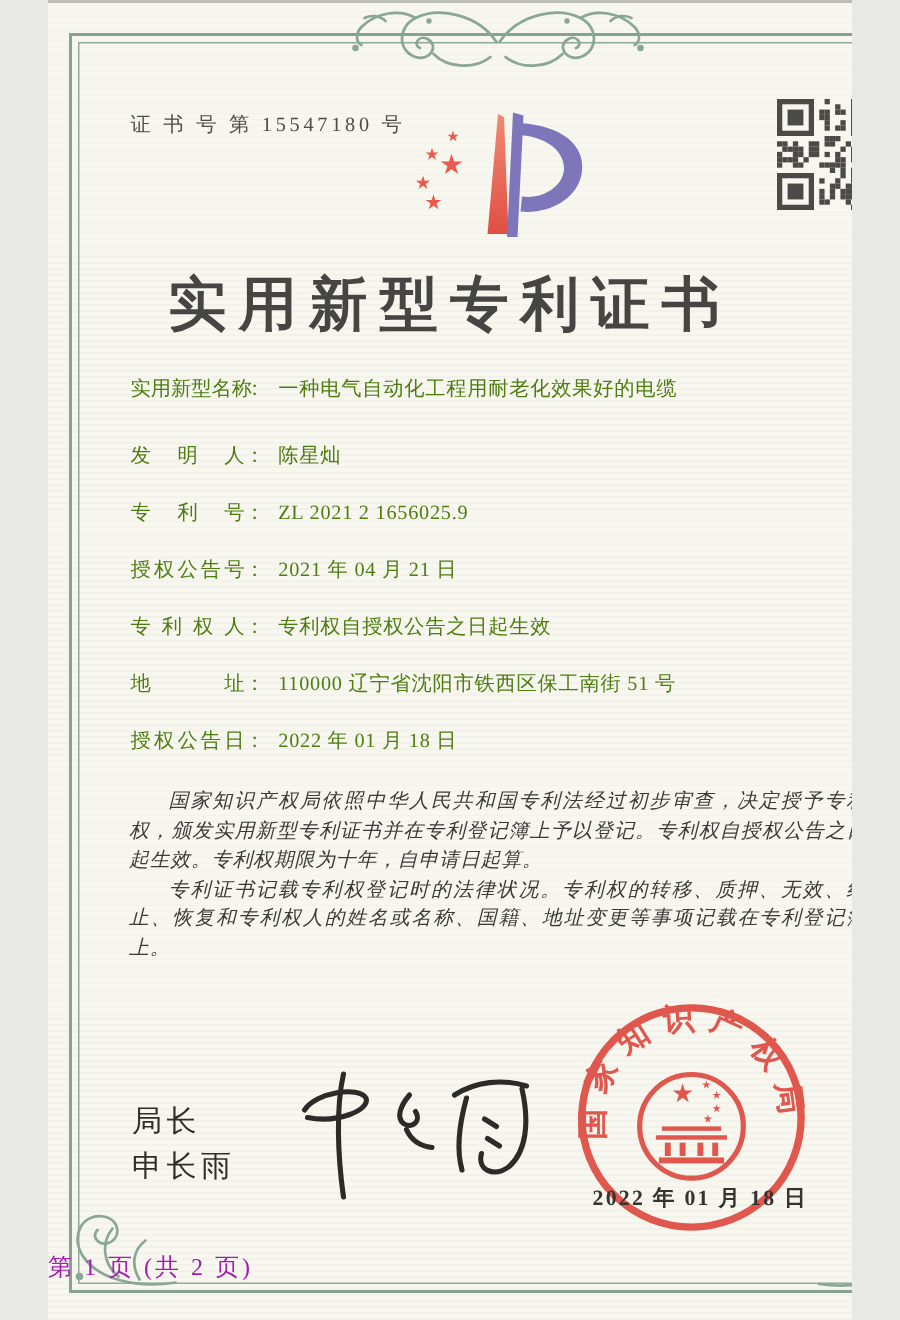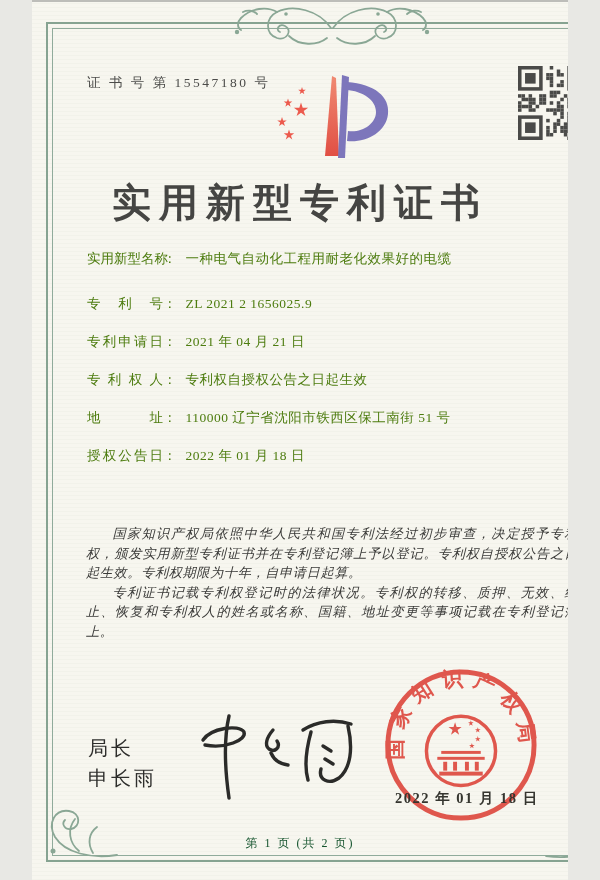--- a/index.html
+++ b/index.html
@@ -33,21 +33,21 @@
   .paras{
     position:absolute;left:54px;top:524px;width:492px;
     font-size:13.2px;line-height:19.6px;color:#3a3a38;font-style:italic;letter-spacing:0.6px;
     text-align:justify;
   }
   .paras p{margin:0;text-indent:2em;}
   .signer{position:absolute;left:56px;top:733px;font-size:20px;letter-spacing:3px;color:#2e2e2c;line-height:30px;}
   .signature{position:absolute;left:145px;top:708px;}
   .seal{position:absolute;left:350px;top:664px;opacity:0.92;}
   .seal-date{position:absolute;left:363px;top:789px;font-size:14.5px;letter-spacing:1.5px;color:#35352f;font-weight:600;}
-  .footer{position:absolute;left:0;top:835px;width:100%;text-align:center;font-size:12px;letter-spacing:2px;color:#14532d;}
+  .footer{position:absolute;left:0;top:835px;width:100%;text-align:left;font-size:16px;letter-spacing:2px;color:#a21caf;}
 </style>
 </head>
 <body>
 
 <div id="page">
 
   <div class="photo-edge-top"></div>
 
   <div class="frame-outer">
     <div class="frame-inner"></div>
@@ -258,24 +258,27 @@
     </g>
   </svg>
 
   <div class="title">实用新型专利证书</div>
 
   <div class="fields">
     <div class="frow first">
       <span class="flabel">实用新型名称</span><span class="fcolon">：</span><span class="fvalue">一种电气自动化工程用耐老化效果好的电缆</span>
     </div>
     <div class="frow">
+      <span class="flabel">发明人</span><span class="fcolon">：</span><span class="fvalue">陈星灿</span>
+    </div>
+    <div class="frow">
       <span class="flabel">专利号</span><span class="fcolon">：</span><span class="fvalue">ZL 2021 2 1656025.9</span>
     </div>
     <div class="frow">
-      <span class="flabel">专利申请日</span><span class="fcolon">：</span><span class="fvalue">2021 年 04 月 21 日</span>
+      <span class="flabel">授权公告号</span><span class="fcolon">：</span><span class="fvalue">2021 年 04 月 21 日</span>
     </div>
     <div class="frow">
       <span class="flabel">专利权人</span><span class="fcolon">：</span><span class="fvalue">专利权自授权公告之日起生效</span>
     </div>
     <div class="frow">
       <span class="flabel">地址</span><span class="fcolon">：</span><span class="fvalue">110000 辽宁省沈阳市铁西区保工南街 51 号</span>
     </div>
     <div class="frow">
       <span class="flabel">授权公告日</span><span class="fcolon">：</span><span class="fvalue">2022 年 01 月 18 日</span>
     </div>

